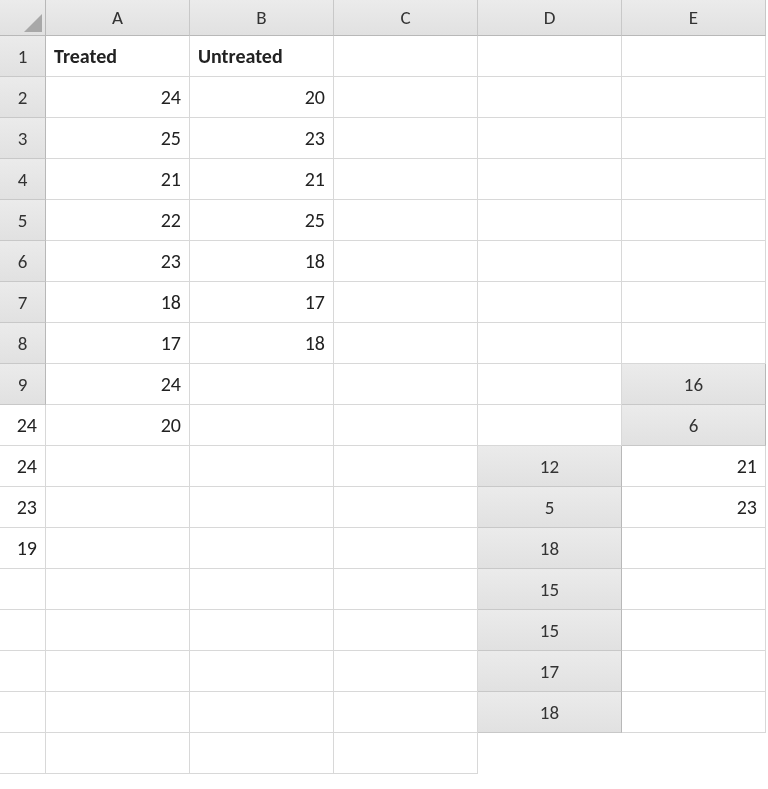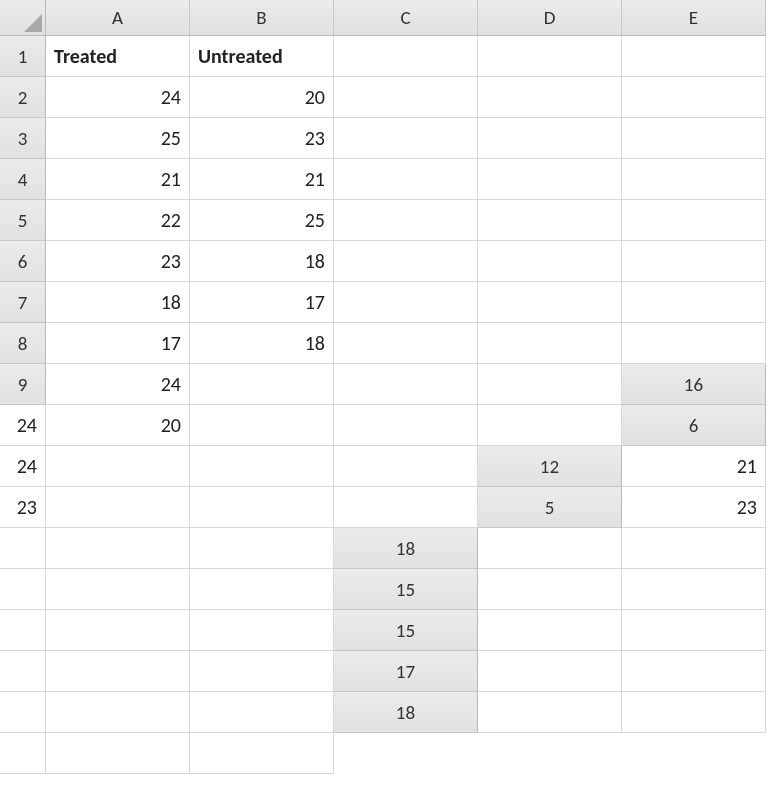--- a/index.html
+++ b/index.html
@@ -172,20 +172,21 @@
 
   <div class="row-header">12</div>
   <div class="cell text-right">21</div>
   <div class="cell text-right">23</div>
   <div class="cell"></div>
   <div class="cell"></div>
   <div class="cell"></div>
 
   <div class="row-header">5</div>
   <div class="cell text-right">23</div>
+  <div class="cell text-right">19</div>
   <div class="cell"></div>
   <div class="cell"></div>
   <div class="cell"></div>
 
   <div class="row-header">18</div>
   <div class="cell"></div>
   <div class="cell"></div>
   <div class="cell"></div>
   <div class="cell"></div>
   <div class="cell"></div>

